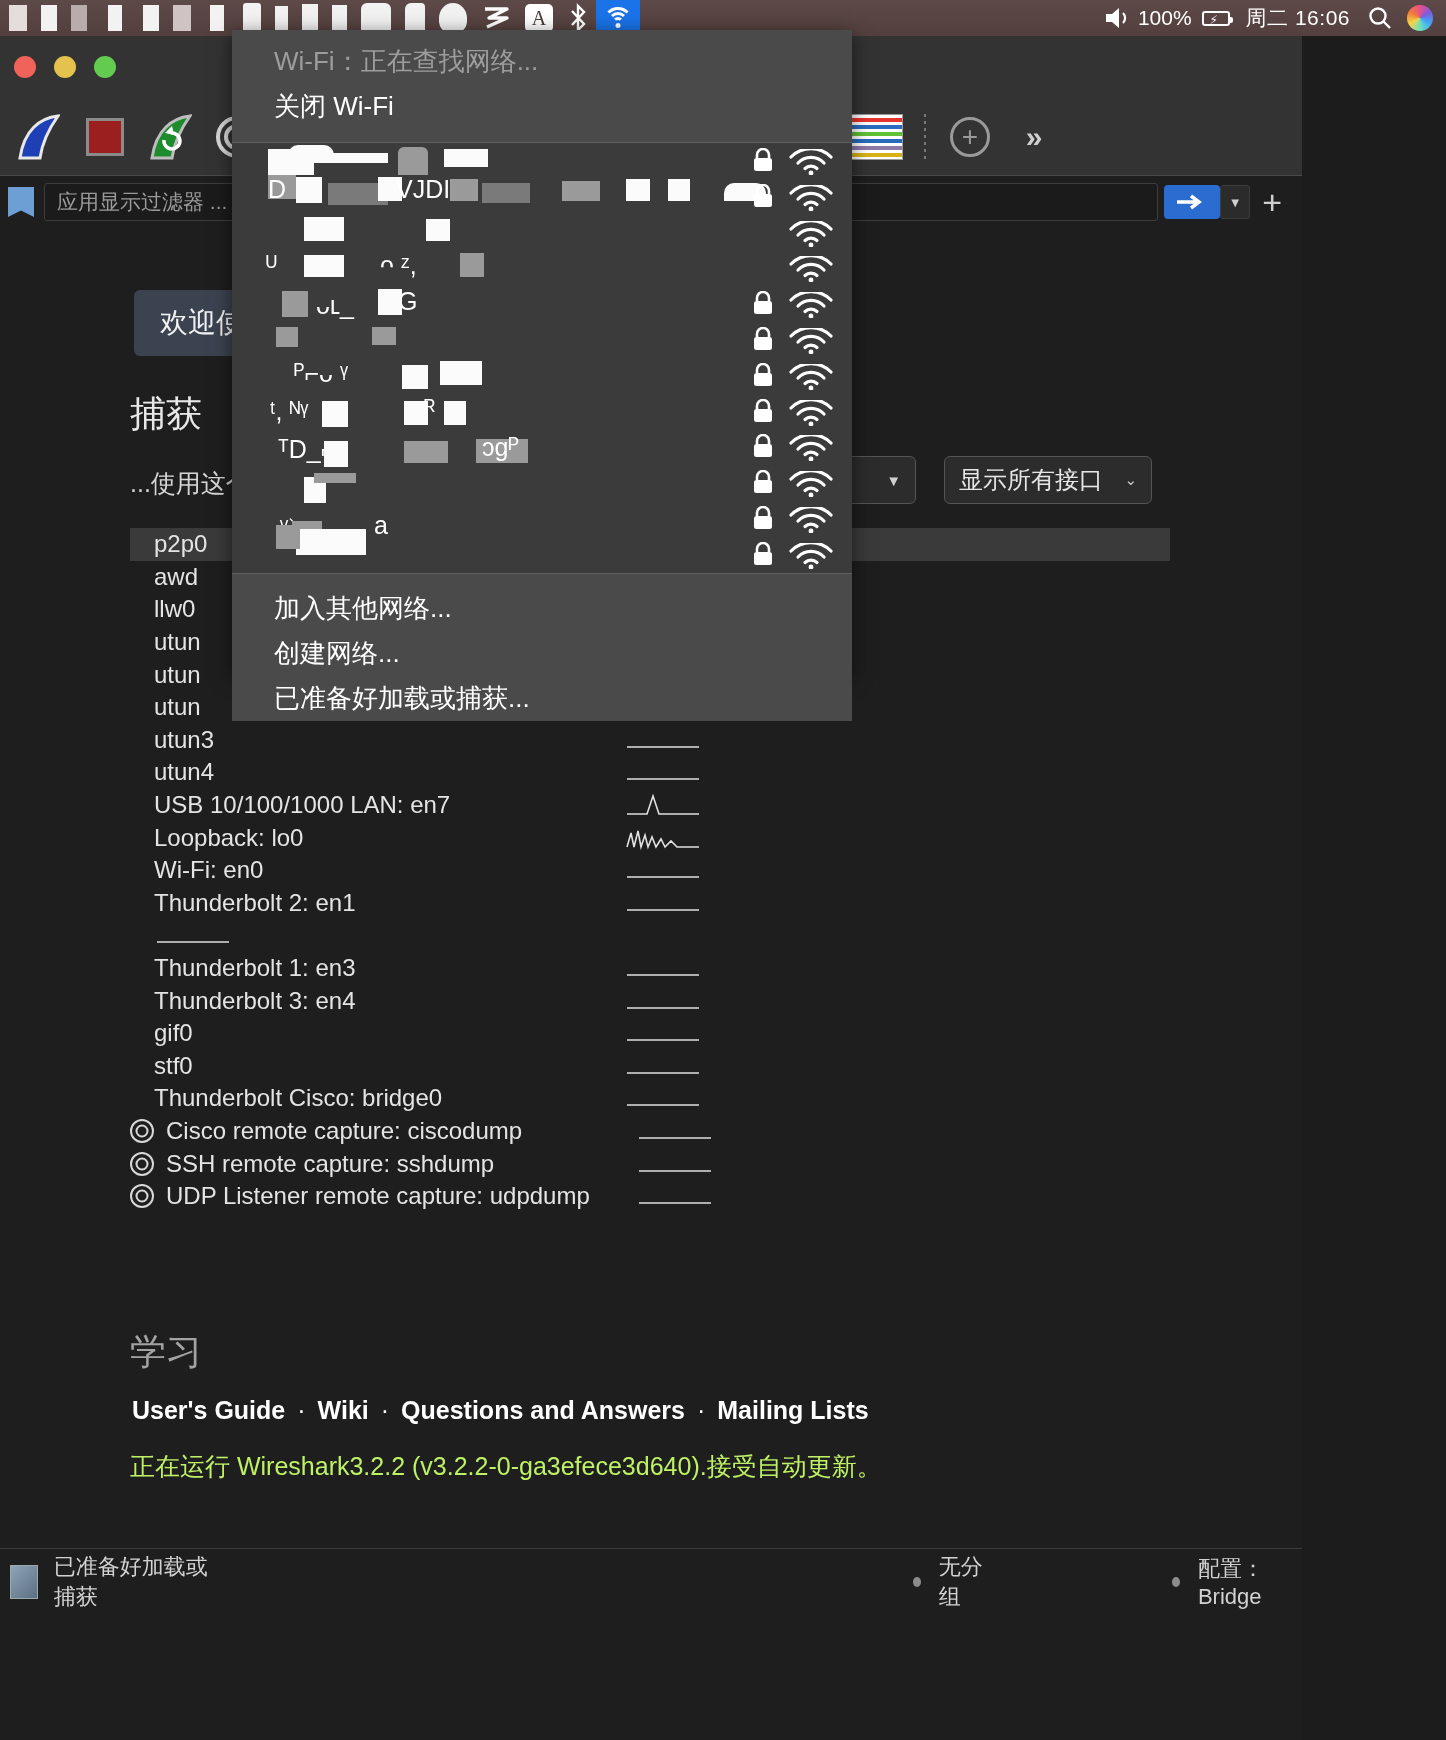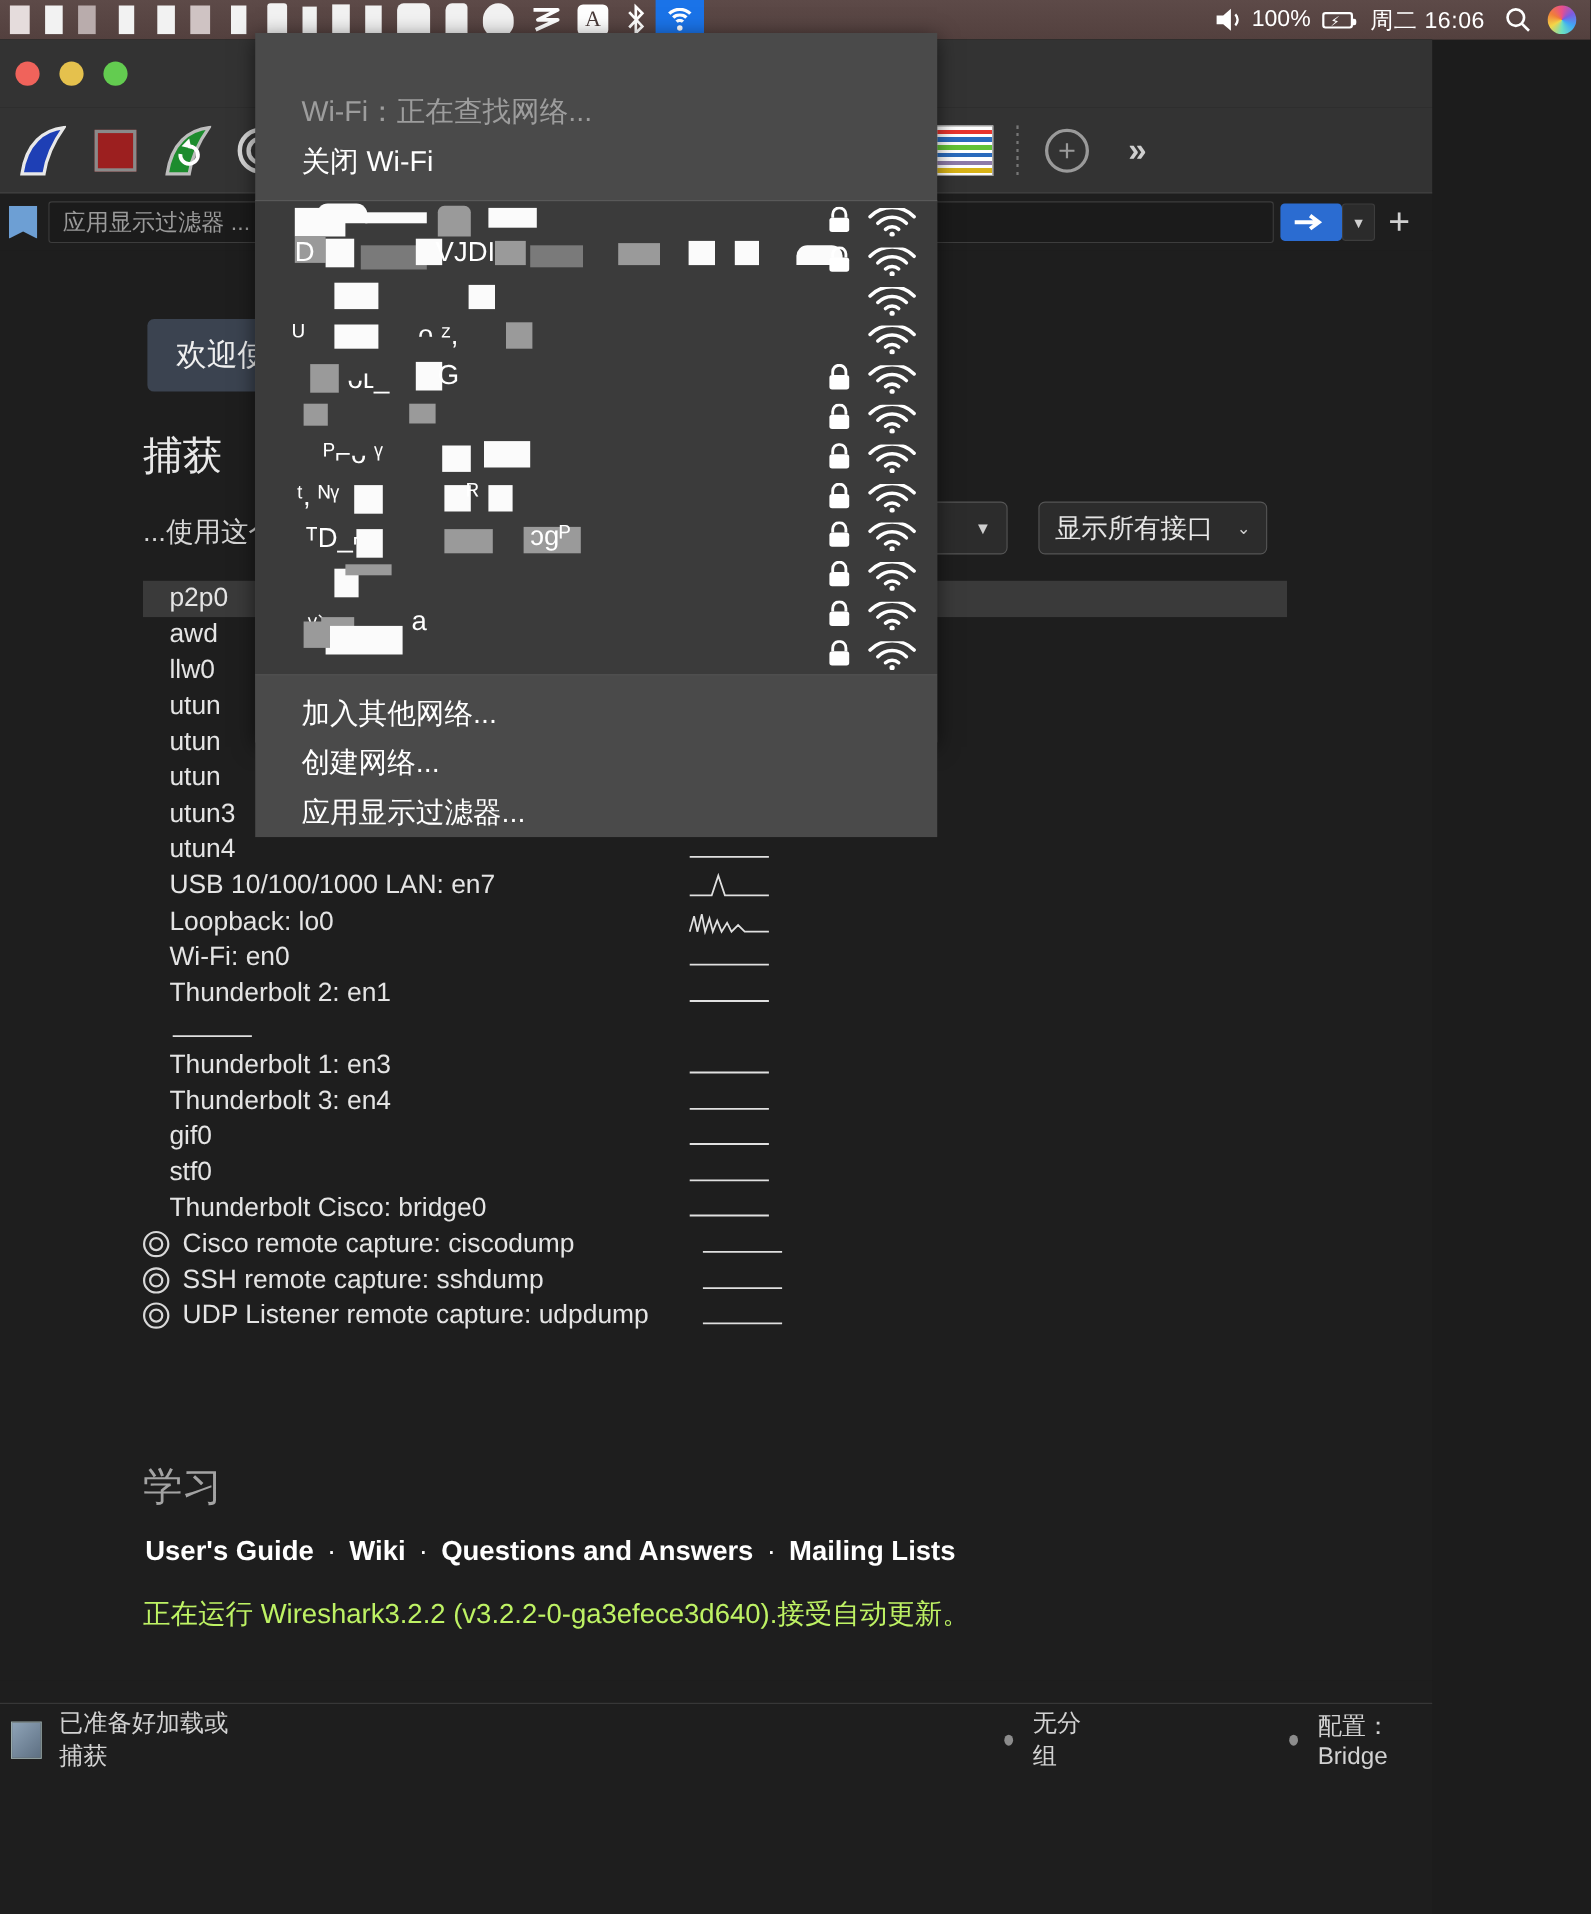--- a/index.html
+++ b/index.html
@@ -116,21 +116,21 @@
   
   .ws-status { position:absolute; left:0; top:1512px; width:1302px; height:66px; border-top:1px solid #3a3a3a;
      display:flex; align-items:center; color:#d2d2d2; font-size:22px; }
   .st-ico { width:34px;height:34px;margin-left:10px;margin-right:16px;
       background:linear-gradient(135deg,#8fa4b8,#5d6f82); border:1px solid #9aa; }
   .st-dot { width:10px;height:10px;border-radius:50%;background:#8c8c8c;margin:0 18px; }
 
   
   .wifi-menu { position:absolute; left: 232px; top: 30px; width: 620px; height: 645px;
      background:#4a4a4a; box-shadow: 0 4px 18px rgba(0,0,0,.55); }
-  .wm-head { padding: 14px 0 4px 42px; margin-top: 40px; }
+  .wm-head { padding: 14px 0 4px 42px; }
   .wm-status { color:#9d9d9d; font-size: 26px; padding-bottom: 10px; }
   .wm-toggle { color:#ffffff; font-size: 26px; padding-bottom: 14px; }
   .wm-div { height:1px; background:#5e5e5e; }
   .wm-list { position:relative; height: 430px; background:#3b3b3b; overflow:hidden; }
   .wm-row { position:relative; height: 35.8px; }
   .wm-lock { position:absolute; right: 78px; top: 5px; width: 22px; height: 24px; }
   .wm-sig { position:absolute; right: 18px; top: 6px; width: 46px; height: 26px; }
   .wm-bottom { background:#4a4a4a; padding-top: 12px; }
   .wm-bitem { color:#ffffff; font-size: 26px; padding: 5px 0 5px 42px; }
   .rbox { position:absolute; background:#fbfbfb; }
@@ -684,17 +684,17 @@
               <path d="M17 19.5 A9 9 0 0 1 29 19.5" stroke="#fff" stroke-width="3.2" fill="none" stroke-linecap="round"></path>
               <circle cx="23" cy="24" r="2.4" fill="#fff"></circle>
             </svg></span>
         </div>
       </div>
 
     <div class="wm-div"></div>
     <div class="wm-bottom" id="wifi-actions">
         <div class="wm-bitem">加入其他网络...</div>
         <div class="wm-bitem">创建网络...</div>
-        <div class="wm-bitem">应用显示过滤器...</div>
+        <div class="wm-bitem">已准备好加载或捕获...</div>
       </div>
   </div>
 
 </div>
 
 </body></html>

